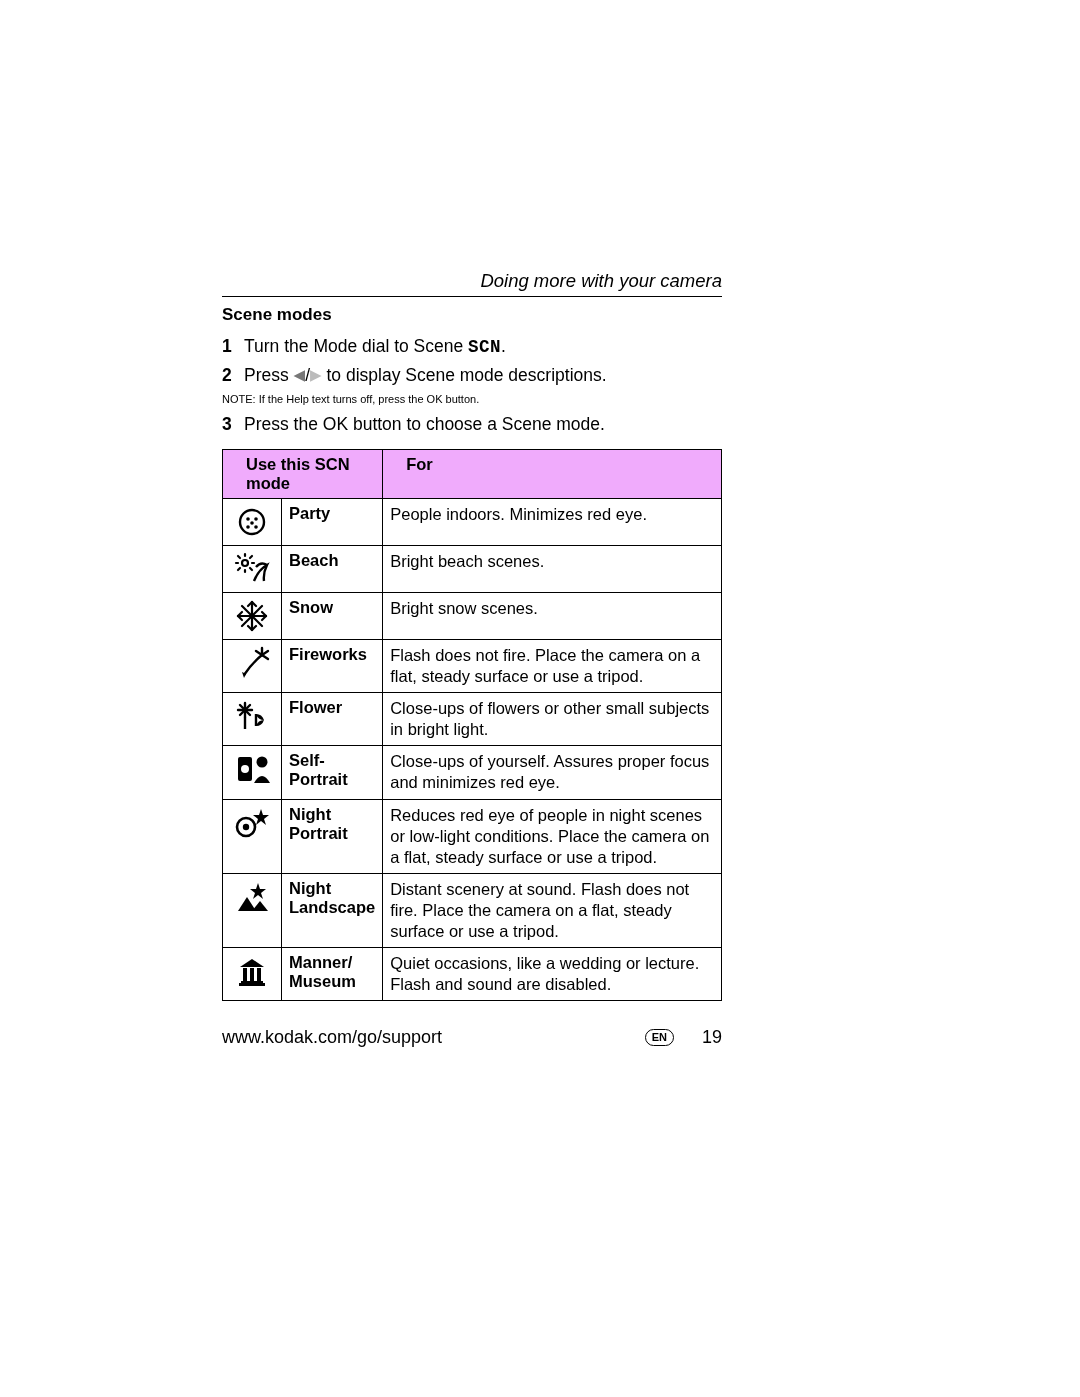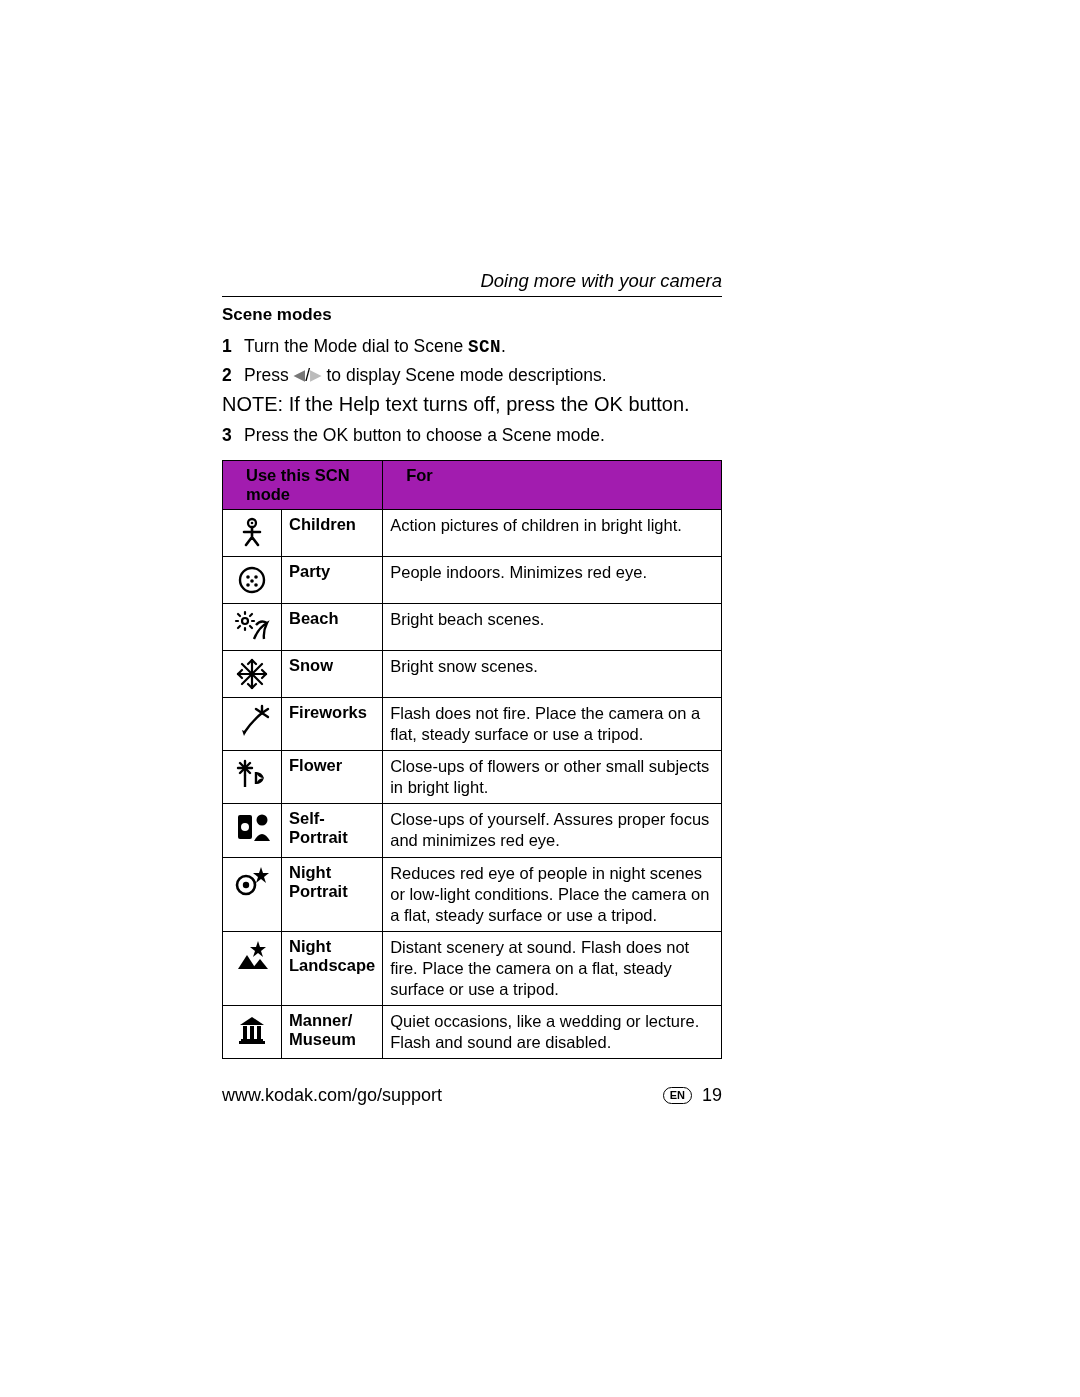--- a/index.html
+++ b/index.html
@@ -53,37 +53,37 @@
     letter-spacing: 0.5px;
   }
   .arrow {
     font-size: 15px;
     position: relative;
     top: -1px;
   }
   .arrow-left { color: #777; }
   .arrow-right { color: #bbb; }
   .note {
-    font-size: 20px;
+    font-size: 11px;
     margin: 6px 0 8px 0;
   }
   table.scn {
     border-collapse: collapse;
     width: 100%;
     margin-top: 12px;
   }
   table.scn th, table.scn td {
     border: 1px solid #000;
     padding: 5px 7px 5px 7px;
     font-size: 16.5px;
     vertical-align: top;
     text-align: left;
   }
   table.scn th {
-    background: #a21caf;
+    background: #f0abfc;
     font-weight: 700;
     padding-left: 23px;
   }
   .icon-cell {
     width: 44px;
     text-align: center;
     vertical-align: middle;
   }
   .mode-cell {
     width: 86px;
@@ -103,21 +103,21 @@
     align-items: center;
     justify-content: space-between;
     margin-top: 26px;
   }
   .footer .url {
     font-size: 18px;
   }
   .footer .right {
     display: flex;
     align-items: center;
-    gap: 10px;
+    gap: 28px;
     font-size: 18px;
   }
   .lang-pill {
     border: 1px solid #000;
     border-radius: 10px;
     font-size: 11px;
     font-weight: 700;
     padding: 0 6px;
     line-height: 15px;
     display: inline-block;
@@ -268,29 +268,20 @@
     <thead>
       <tr>
         <th colspan="2">Use this SCN mode</th>
         <th>For</th>
       </tr>
     </thead>
     <tbody id="scn-body">
         <tr>
           <td class="icon-cell">
             <svg class="icon-svg" viewBox="0 0 36 36">
-              <use href="#ic-children"></use>
-            </svg>
-          </td>
-          <td class="mode-cell">Children</td>
-          <td class="desc-cell">Action pictures of children in bright light.</td>
-        </tr>
-        <tr>
-          <td class="icon-cell">
-            <svg class="icon-svg" viewBox="0 0 36 36">
               <use href="#ic-party"></use>
             </svg>
           </td>
           <td class="mode-cell">Party</td>
           <td class="desc-cell">People indoors. Minimizes red eye.</td>
         </tr>
         <tr>
           <td class="icon-cell">
             <svg class="icon-svg" viewBox="0 0 36 36">
               <use href="#ic-beach"></use>

